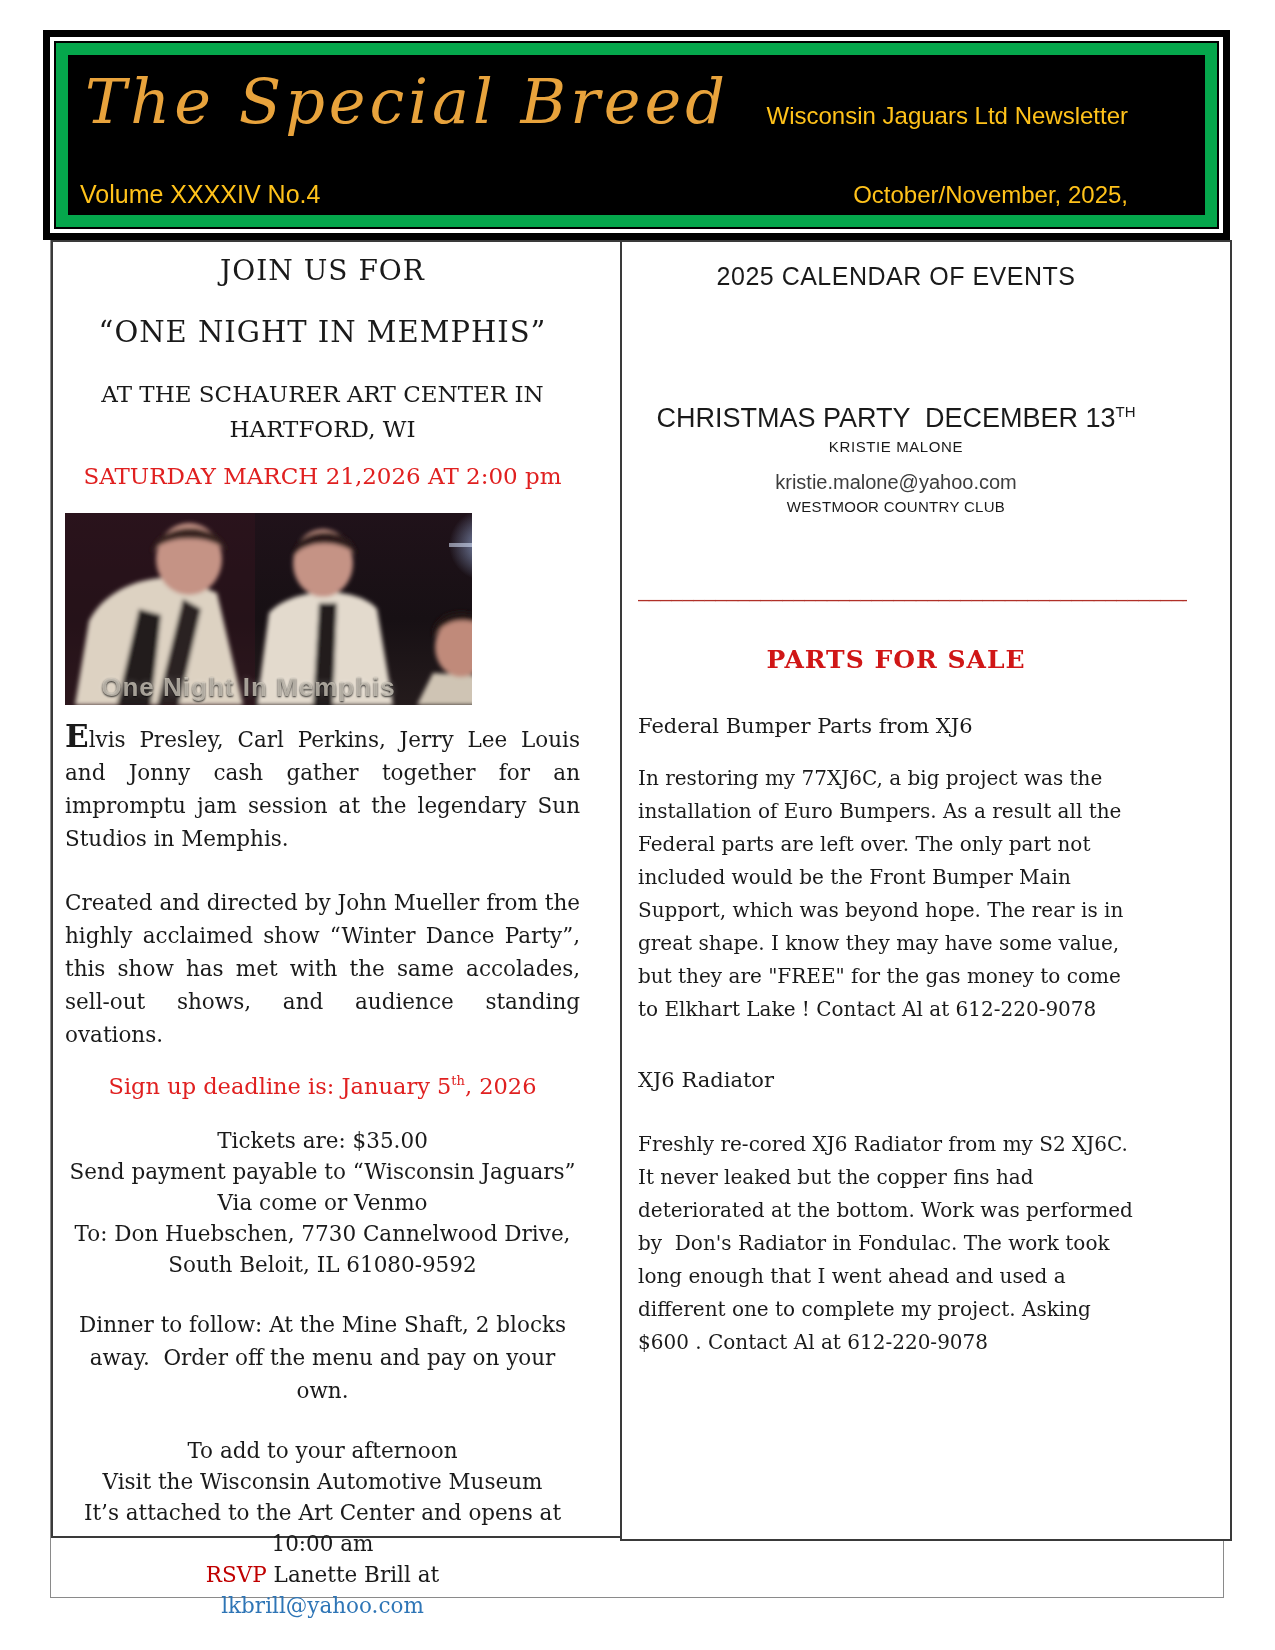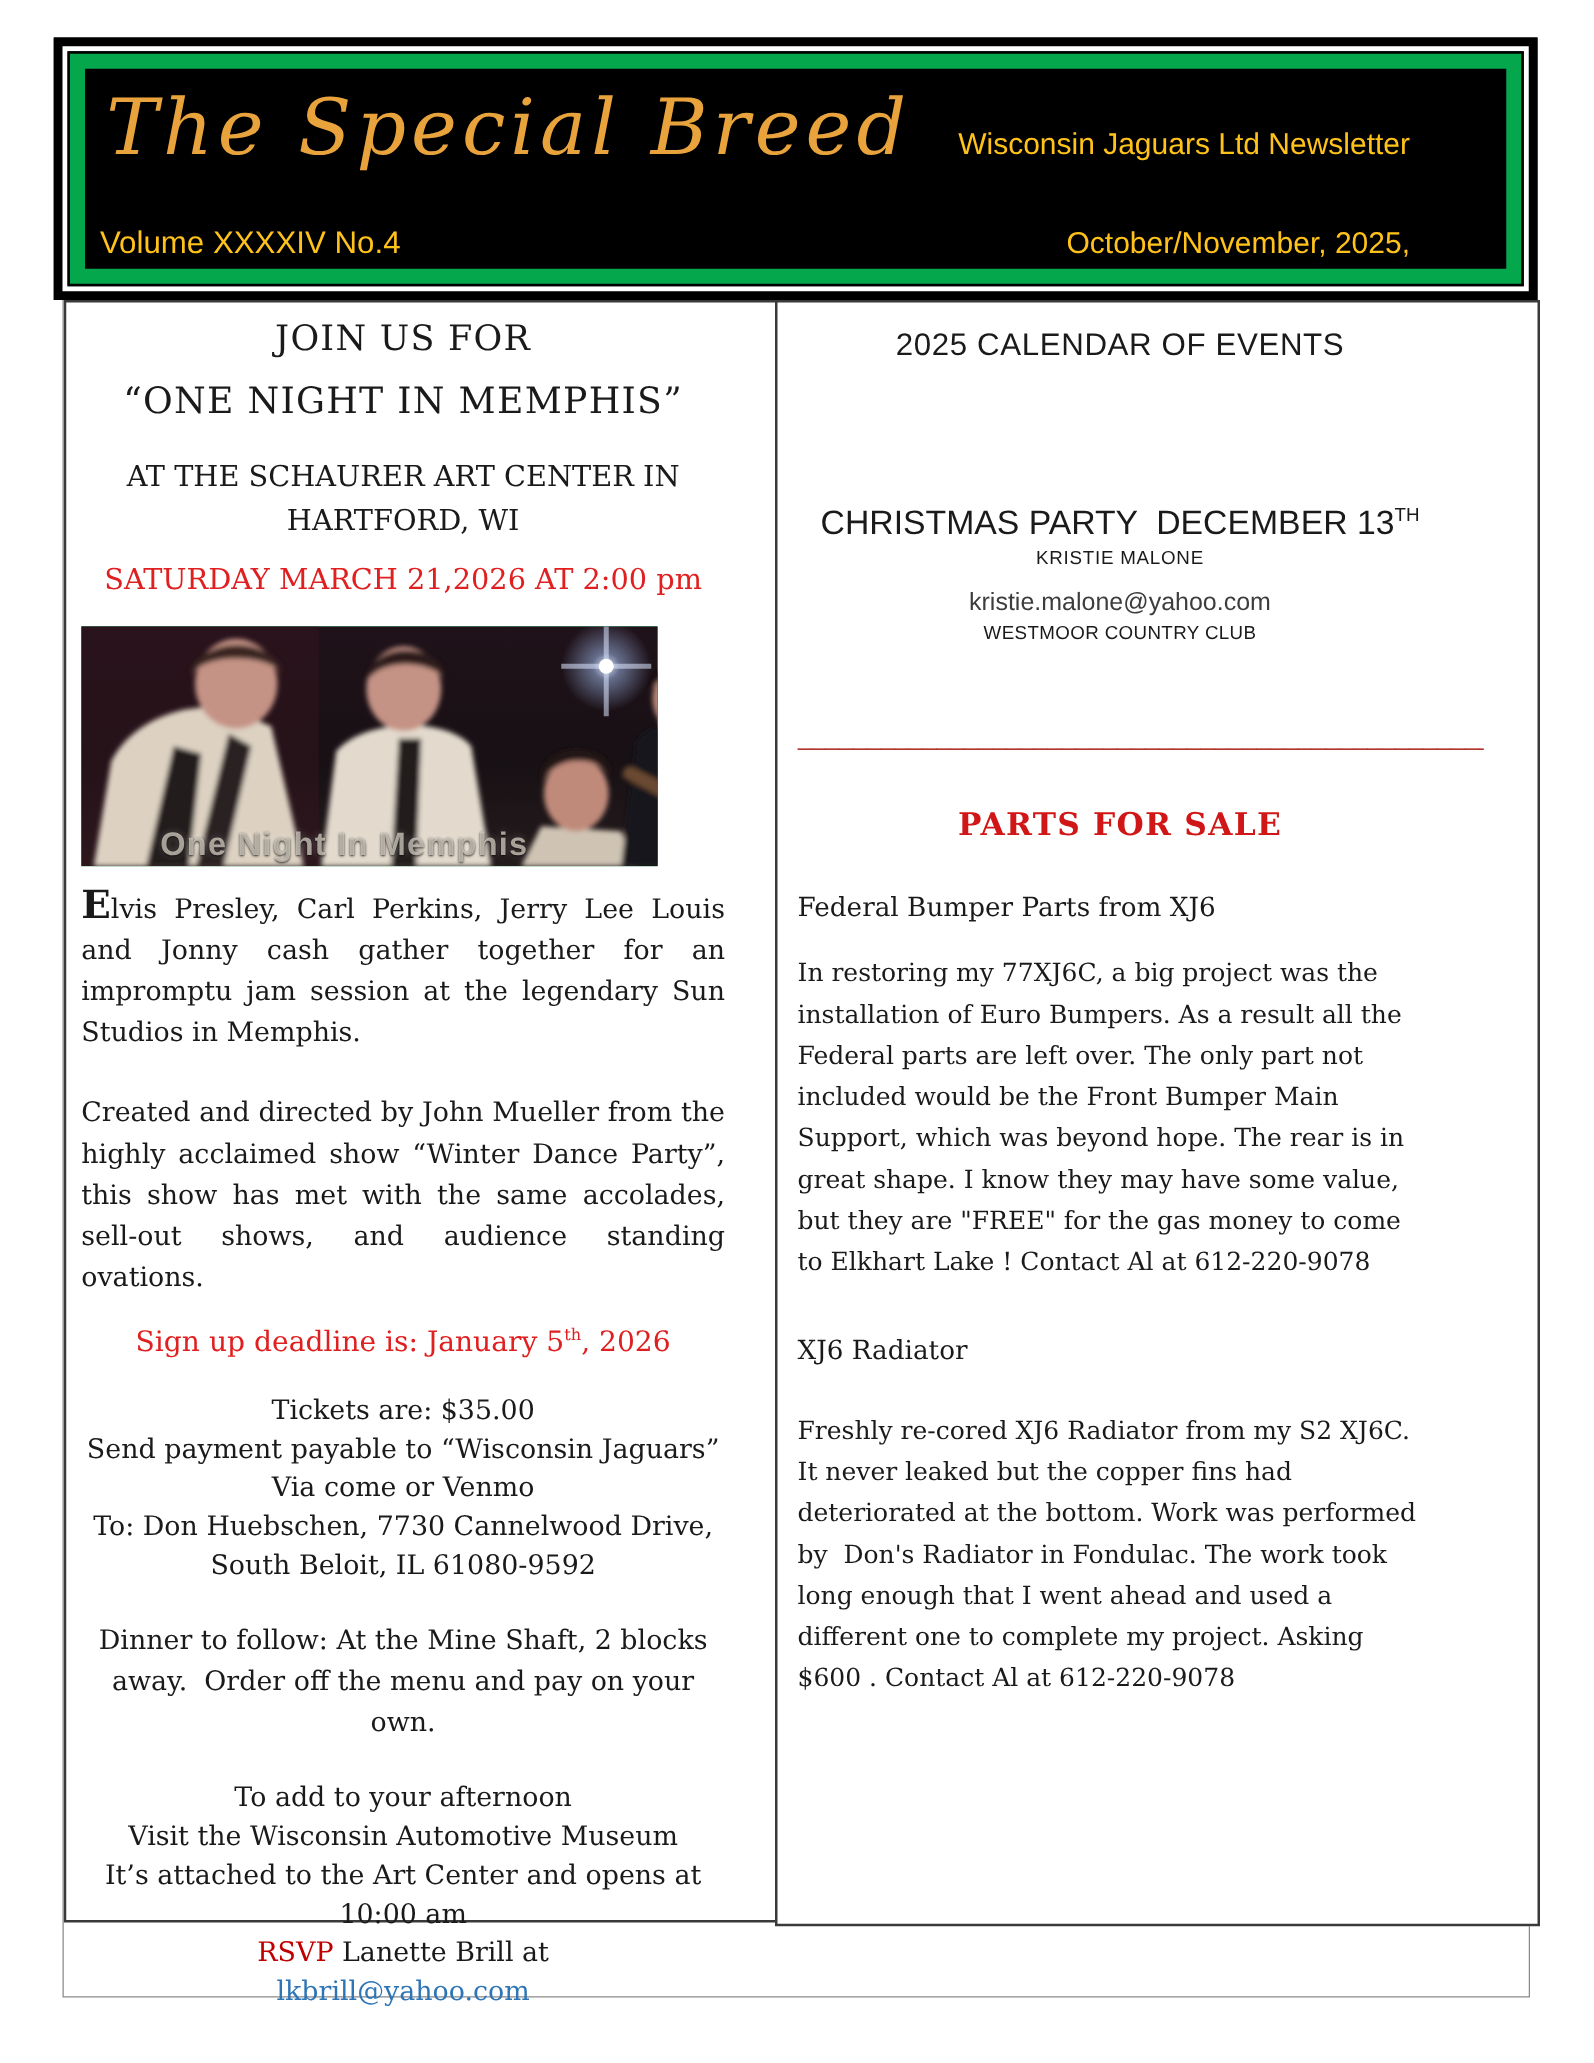--- a/index.html
+++ b/index.html
@@ -29,24 +29,24 @@
   .masthead-vol { position:absolute; left:12px; bottom:6px; color:#FFC21A; font-size:25px; white-space:nowrap; }
   .masthead-date { position:absolute; right:77px; bottom:6px; color:#FFC21A; font-size:24px; white-space:nowrap; }
 
   
   .col { position:absolute; top:240px; border:2px solid #3a3a3a; background:#fff; z-index:2; }
   .left-col  { left:51px;  width:571px; height:1298px; padding:0 40px 0 12px; }
   .right-col { left:620px; width:612px; height:1301px; padding:0 12px 0 16px; }
 
   
   .lc-h1 { margin-top:12px; text-align:center; font-size:28px; letter-spacing:1px; font-weight:normal; }
-  .lc-h2 { margin-top:16px; text-align:center; font-size:29px; letter-spacing:1px; font-weight:normal; }
+  .lc-h2 { margin-top:28px; text-align:center; font-size:29px; letter-spacing:1px; font-weight:normal; }
   .lc-h3 { margin-top:28px; text-align:center; font-size:23px; line-height:35px; font-weight:normal; }
   .lc-date { margin-top:16px; text-align:center; font-size:23px; color:#E02020; }
-  .photo { position:relative; margin-top:24px; width:461px; height:192px; overflow:hidden; background:#15803d; }
+  .photo { position:relative; margin-top:24px; width:407px; height:192px; overflow:hidden; background:#c2410c; }
   .photo-caption {
     position:absolute; left:0; right:40px; bottom:2px; text-align:center;
     font-family:"Liberation Sans",sans-serif; font-weight:bold; font-size:26px; letter-spacing:1px;
     color:rgba(216,209,198,0.75); text-shadow:0 1px 2px rgba(0,0,0,0.8), 0 0 6px rgba(255,255,255,0.25);
   }
   .body-par { margin-top:18px; font-size:21.5px; line-height:33px; }
   .justify { text-align:justify; }
   .dropcap { font-size:31px; font-weight:bold; line-height:0; }
   .lc-p2 { margin-top:31px; }
   .lc-signup { margin-top:22px; text-align:center; font-size:22.5px; color:#E02020; }

